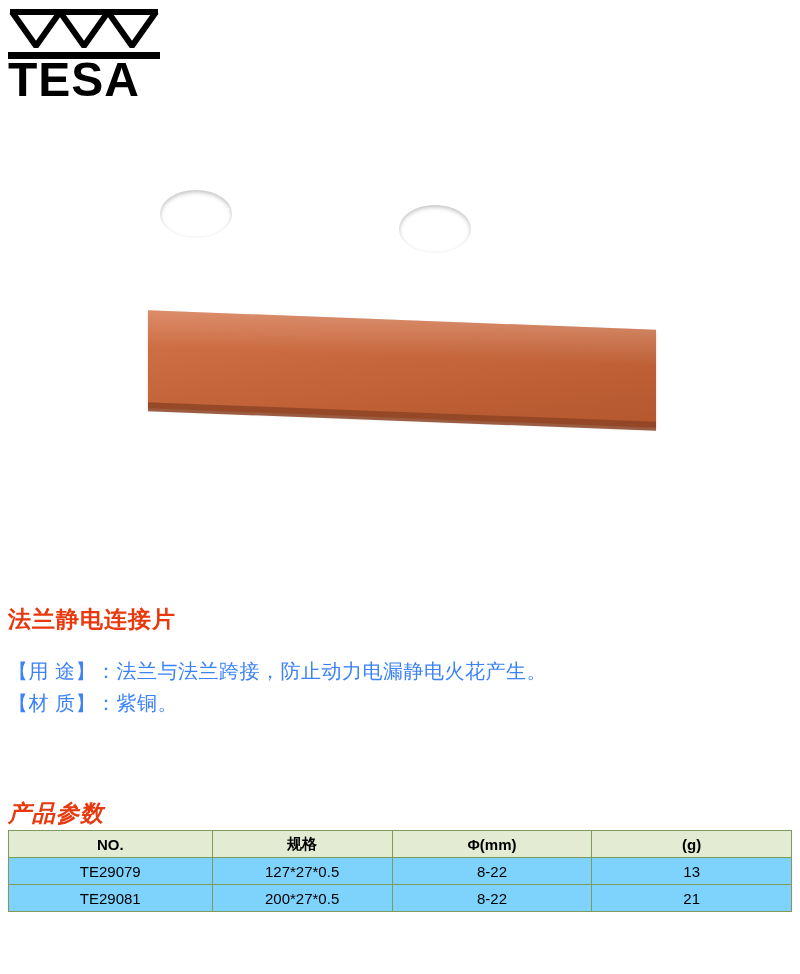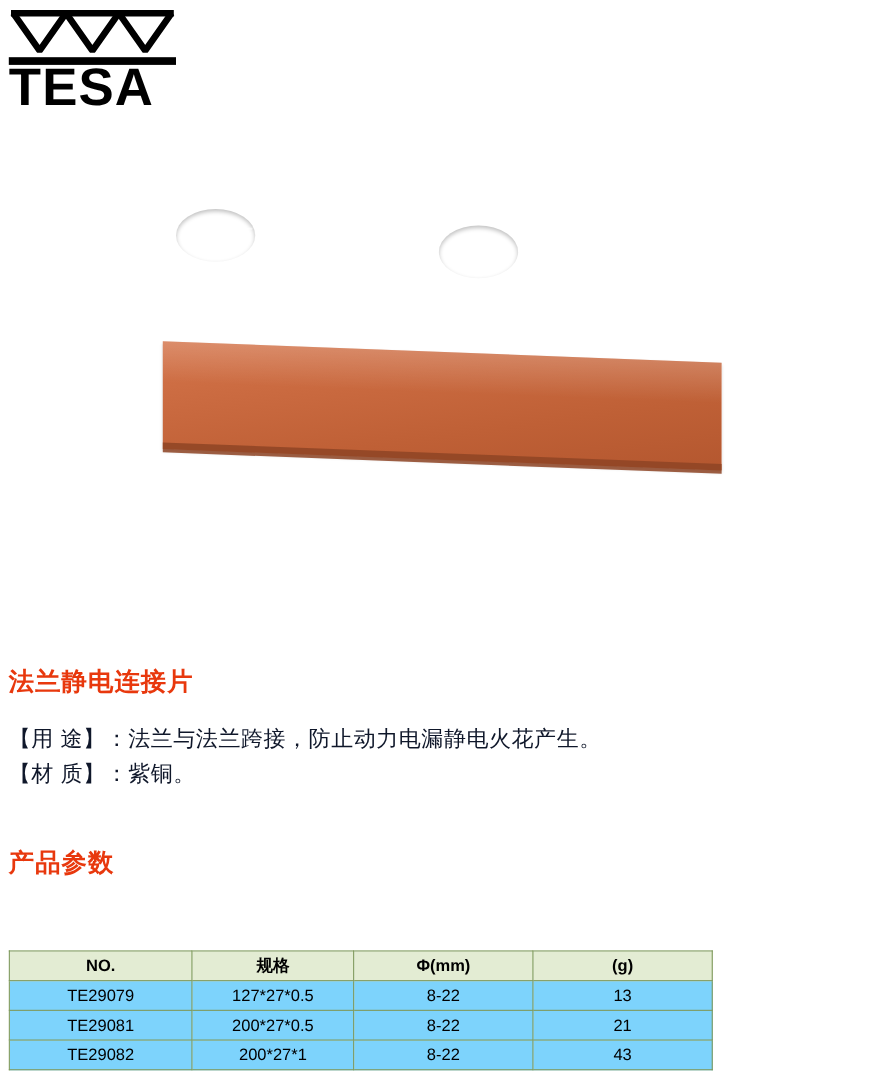--- a/index.html
+++ b/index.html
@@ -120,39 +120,39 @@
   .section-title {
     position: absolute;
     left: 8px;
     font-size: 23px;
     font-weight: bold;
     color: #e8380d;
     letter-spacing: 1px;
     text-align: right;
   }
   #title-product { top: 604px; }
-  #title-params  { top: 769px; }
+  #title-params  { top: 798px; font-style: italic; }
 
   .desc-line {
     position: absolute;
     left: 8px;
     font-size: 20px;
-    color: #0f172a;
+    color: #3b82f6;
     letter-spacing: 0.5px;
     white-space: nowrap;
   }
   #desc-0 { top: 658px; }
   #desc-1 { top: 690px; }
 
   
   .params-table {
     position: absolute;
     left: 8px;
-    top: 864px;
-    width: 640px;
+    top: 830px;
+    width: 784px;
     border-collapse: collapse;
     table-layout: fixed;
   }
   .params-table th,
   .params-table td {
     border: 1px solid #7f9a5c;
     text-align: center;
     font-size: 15px;
     height: 26px;
     padding: 0;
@@ -215,20 +215,14 @@
       <td>127*27*0.5</td>
       <td>8-22</td>
       <td>13</td>
     </tr>
     <tr>
       <td>TE29081</td>
       <td>200*27*0.5</td>
       <td>8-22</td>
       <td>21</td>
     </tr>
-    <tr>
-      <td>TE29082</td>
-      <td>200*27*1</td>
-      <td>8-22</td>
-      <td>43</td>
-    </tr>
   </tbody>
 </table>
 
 </body></html>

